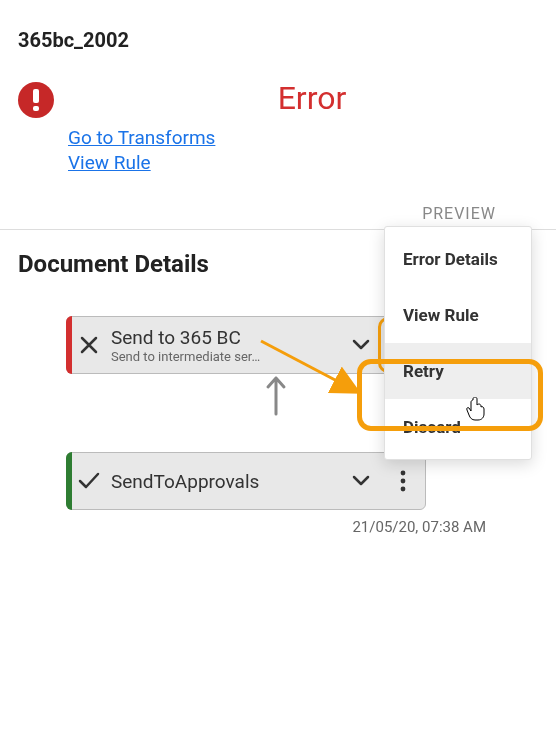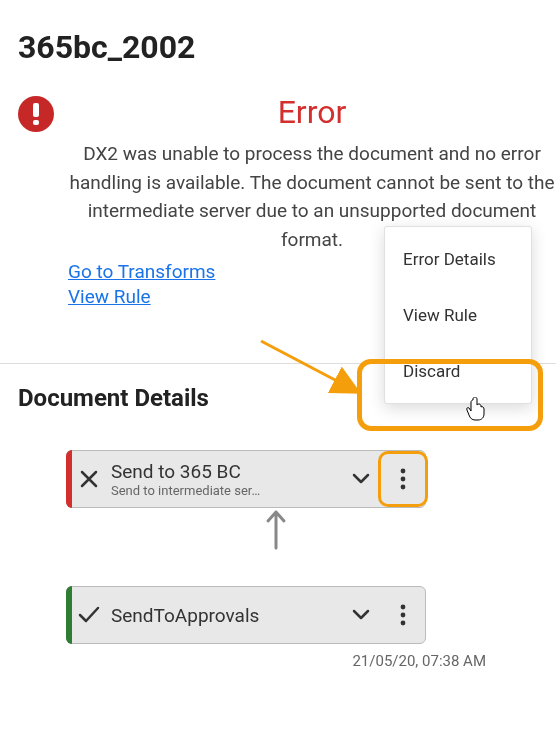--- a/index.html
+++ b/index.html
@@ -1,18 +1,18 @@
 <!DOCTYPE html>
 <html><head>
   <meta charset="utf-8">
   <style>
     * { margin: 0; padding: 0; box-sizing: border-box; }
     body { font-family: -apple-system, BlinkMacSystemFont, "Segoe UI", Roboto, Arial, sans-serif; background: #fff; color: #222; width: 556px; position: relative; overflow: hidden; }
     .page { padding: 28px 0 0 18px; }
-    .title { font-size: 32px; font-weight: 700; margin-bottom: 30px; }
+    .title { font-size: 20px; font-weight: 700; margin-bottom: 30px; }
     .alert { display: flex; gap: 14px; text-align: center; }
     .alert-icon { flex: 0 0 36px; width: 36px; height: 36px; border-radius: 50%; background: #c62828; display: flex; align-items: center; justify-content: center; }
     .alert-icon svg { width: 6px; height: 22px; }
     .alert-body { flex: 1; }
     .alert-title { color: #d32f2f; font-size: 32px; font-weight: 400; margin-bottom: 12px; line-height: 1; }
     .alert-msg { font-size: 19px; color: #444; line-height: 1.5; margin-bottom: 6px; }
     .alert-link { display: block; font-size: 19px; color: #1a73e8; text-decoration: underline; margin-top: 2px; width: fit-content; }
     .preview-bar { text-align: right; padding-right: 60px; color: #888; font-size: 16px; letter-spacing: 1px; margin-top: 30px; }
     .hr { border: none; border-top: 1px solid #ddd; margin-top: 6px; width: 556px; margin-left: -18px; }
     .timeline-hdr { font-size: 24px; font-weight: 700; margin: 20px 0 38px; }
@@ -24,42 +24,41 @@
     .card-status { width: 44px; display: flex; align-items: center; justify-content: center; }
     .card-main { flex: 1; overflow: hidden; }
     .card-title { font-size: 19px; font-weight: 400; color: #333; }
     .card-sub { font-size: 13px; color: #666; white-space: nowrap; overflow: hidden; text-overflow: ellipsis; max-width: 190px; }
     .card-chevron { width: 40px; display: flex; align-items: center; justify-content: center; }
     .card-kebab { width: 44px; display: flex; align-items: center; justify-content: center; }
     .kebab-outline { position: absolute; right: -3px; top: 0; width: 50px; height: 56px; border: 3px solid #f59e0b; border-radius: 10px; pointer-events: none; }
     .timestamp { text-align: right; color: #666; font-size: 15px; width: 420px; margin: 8px 0 4px; }
     .arrow-up { display: flex; justify-content: center; width: 420px; margin: 0 0 6px; }
     .dropdown { position: absolute; left: 384px; top: 226px; width: 148px; background: #fff; border: 1px solid #e0e0e0; border-radius: 3px; box-shadow: 0 4px 16px rgba(0,0,0,0.15); z-index: 10; padding: 4px 0; }
-    .dropdown-item { padding: 18px 18px; font-size: 17px; color: #333; cursor: default; }
+    .dropdown-item { padding: 18px 18px; font-size: 17px; color: #333; cursor: default; font-weight: bold; }
     .dropdown-item.hi { background: #eee; }
     .retry-outline { position: absolute; left: 357px; top: 359px; width: 186px; height: 72px; border: 5px solid #f59e0b; border-radius: 14px; z-index: 12; pointer-events: none; }
     .pointer-arrow { position: absolute; left: 256px; top: 336px; z-index: 11; pointer-events: none; }
     .pointer-cursor { position: absolute; left: 466px; top: 397px; z-index: 15; pointer-events: none; }
   </style>
 </head>
 <body>
 
 <div class="page">
   <div class="title">365bc_2002</div>
 
   <div class="alert">
     <div class="alert-icon">
       <svg viewBox="0 0 6 22">
           <rect x="0" y="0" width="6" height="14" rx="2" fill="#fff"></rect>
           <rect x="0" y="17" width="6" height="5" rx="2" fill="#fff"></rect>
         </svg>
     </div>
     <div class="alert-body">
       <div class="alert-title">Error</div>
-      <div class="alert-msg">DX2 was unable to process the document and no error handling is available. The document cannot be sent to the intermediate server due to an unsupported document format.</div>
       <a class="alert-link" href="#">Go to Transforms</a>
       <a class="alert-link" href="#">View Rule</a>
     </div>
   </div>
 
   <div class="preview-bar">PREVIEW</div>
   <hr class="hr">
 
   <div class="timeline-hdr">Document Details</div>
 
@@ -120,20 +119,21 @@
           </svg>
       </div>
     </div>
     <div class="timestamp">21/05/20, 07:38 AM</div>
   </div>
 </div>
 
 <div class="dropdown">
   <div class="dropdown-item">Error Details</div>
   <div class="dropdown-item">View Rule</div>
+  <div class="dropdown-item hi">Retry</div>
   <div class="dropdown-item">Discard</div>
 </div>
 
 <div class="retry-outline"></div>
 
 <svg class="pointer-arrow" width="120" height="70" viewBox="0 0 120 70">
   <defs>
       <marker id="ah" markerWidth="10" markerHeight="10" refX="8" refY="5" orient="auto">
         <path d="M0 0 L10 5 L0 10 Z" fill="#f59e0b"></path>
       </marker>

